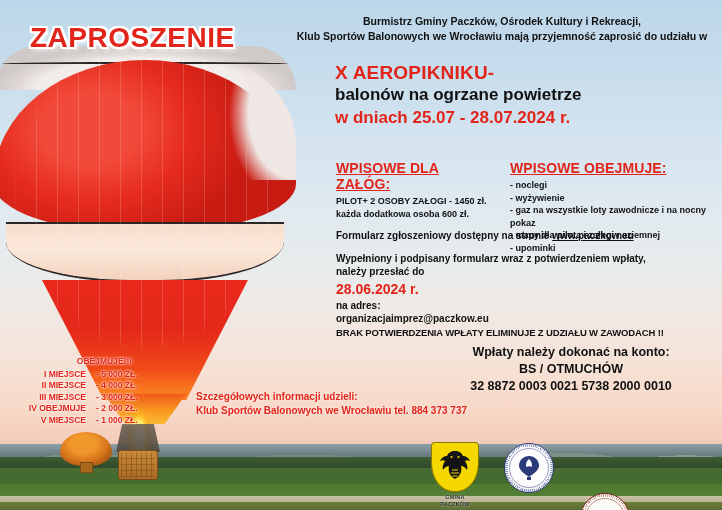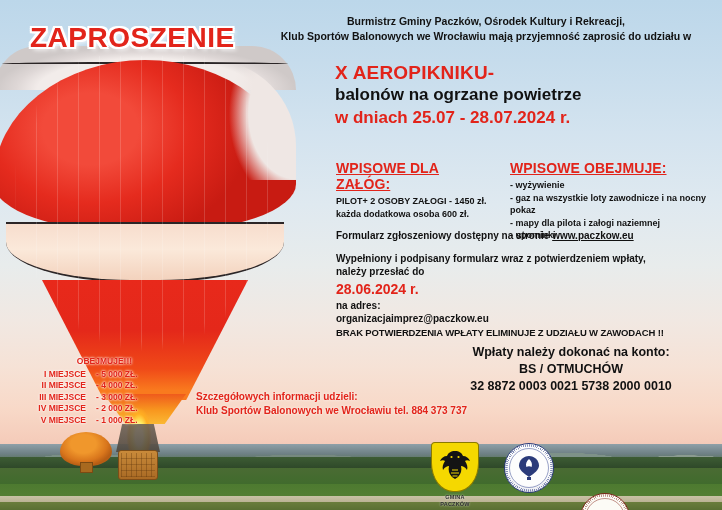--- a/index.html
+++ b/index.html
@@ -107,21 +107,21 @@
     background:#a8691f;border:1px solid #7c4a13;}
 
   
   .zaproszenie{position:absolute;left:30px;top:22px;
     font-size:28px;font-weight:bold;letter-spacing:.5px;color:#e2241a;
     text-shadow:
       2px 0 0 #fff,-2px 0 0 #fff,0 2px 0 #fff,0 -2px 0 #fff,
       2px 2px 0 #fff,-2px 2px 0 #fff,2px -2px 0 #fff,-2px -2px 0 #fff,
       3px 3px 4px rgba(255,255,255,.9);}
 
-  .org-head{position:absolute;left:274px;top:14px;width:424px;
+  .org-head{position:absolute;left:290px;top:14px;width:424px;
     text-align:center;color:#111;font-size:10.5px;font-weight:bold;line-height:15px;}
 
   .title{position:absolute;left:335px;top:62px;width:386px;}
   .title .t1,.title .t2{color:#e2241a;font-weight:bold;font-size:19px;line-height:21px;letter-spacing:.2px;}
   .title .t3{color:#111;font-weight:bold;font-size:17px;line-height:21px;margin-top:1px;}
   .title .t4{color:#e2241a;font-weight:bold;font-size:17px;line-height:21px;margin-top:2px;}
 
   .fees{position:absolute;left:336px;top:160px;width:386px;display:flex;gap:14px;}
   .fees .col-a{width:160px;}
   .fees .col-b{width:210px;}
@@ -231,20 +231,21 @@
 
   <div class="fees">
     <div class="col-a">
       <h4>WPISOWE DLA ZAŁÓG:</h4>
       <p>PILOT+ 2 OSOBY ZAŁOGI - 1450 zł.</p>
       <p>każda dodatkowa osoba 600 zł.</p>
     </div>
     <div class="col-b">
       <h4>WPISOWE OBEJMUJE:</h4>
       <ul>
+        <li>- noclegi</li>
         <li>- wyżywienie</li>
         <li>- gaz na wszystkie loty zawodnicze i na nocny pokaz</li>
         <li>- mapy dla pilota i załogi naziemnej</li>
         <li>- upominki</li>
       </ul>
     </div>
   </div>
 
   <div class="formularz">
     <div>
@@ -275,21 +276,21 @@
     </div>
     <div class="row">
       <span class="pl">II MIEJSCE</span>
       <span class="pv">- 4 000 ZŁ.</span>
     </div>
     <div class="row">
       <span class="pl">III MIEJSCE</span>
       <span class="pv">- 3 000 ZŁ.</span>
     </div>
     <div class="row">
-      <span class="pl">IV MIEJSCE</span>
+      <span class="pl">IV OBEJMUJE</span>
       <span class="pv">- 2 000 ZŁ.</span>
     </div>
     <div class="row">
       <span class="pl">V MIEJSCE</span>
       <span class="pv">- 1 000 ZŁ.</span>
     </div>
   </div>
 
   <div class="kontakt">
     <div>Szczegółowych informacji udzieli:</div>

